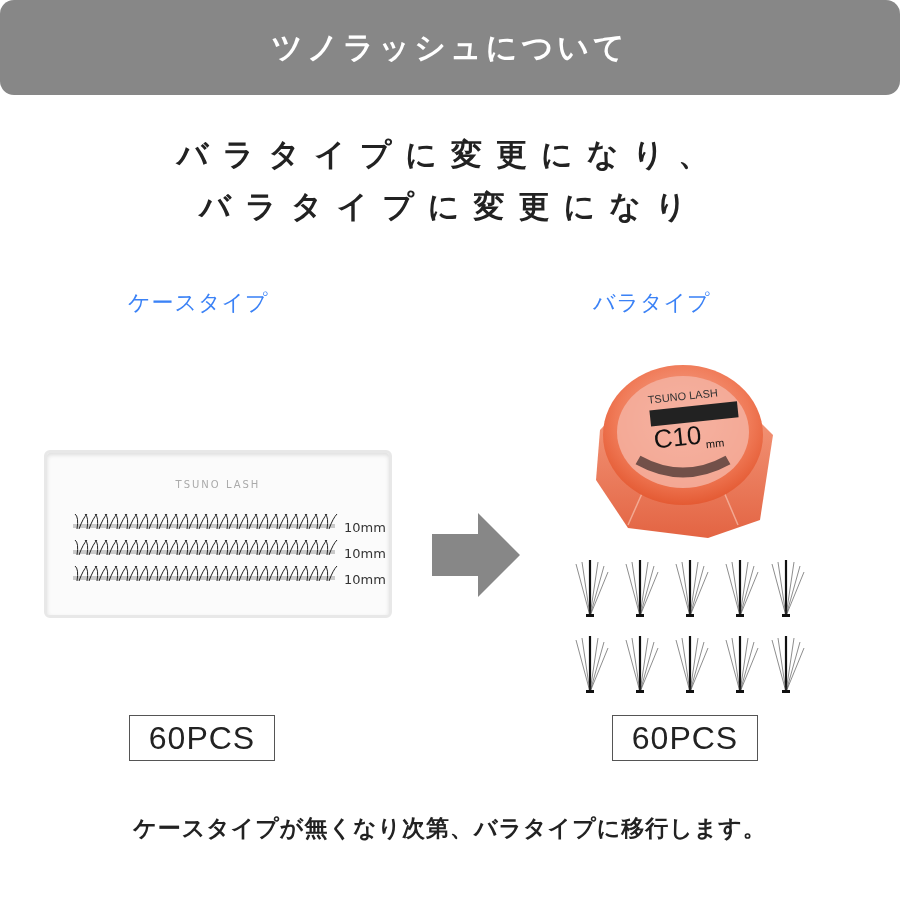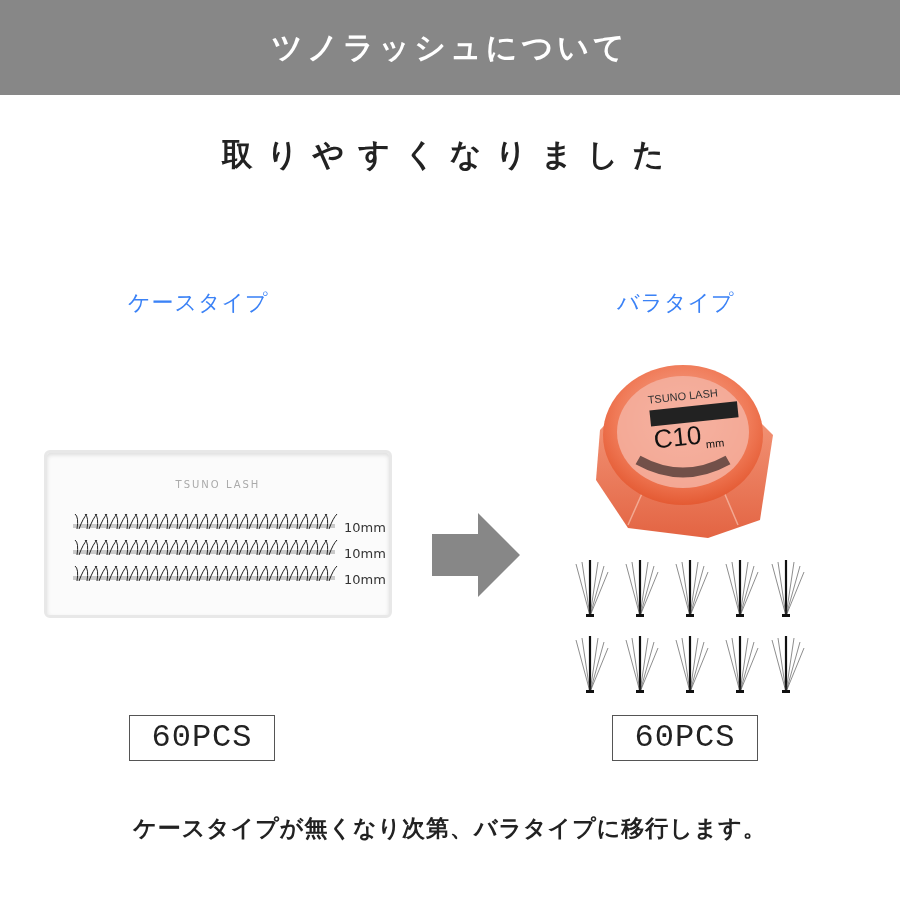--- a/index.html
+++ b/index.html
@@ -1,44 +1,45 @@
 <!DOCTYPE html>
 <html><head>
 <meta charset="utf-8">
 <style>
   html,body{margin:0;padding:0;background:#fff;}
   body{width:900px;height:900px;position:relative;overflow:hidden;font-family:"DejaVu Sans","Liberation Sans",sans-serif;color:#222;}
-  .banner{position:absolute;left:0;top:0;width:900px;height:95px;background:#878787;display:flex;align-items:center;justify-content:center;}
+  .banner{position:absolute;left:0;top:0;width:900px;height:95px;background:#878787;display:flex;align-items:center;justify-content:center;border-radius:14px;}
   .banner span{color:#fff;font-size:31px;font-weight:bold;letter-spacing:4px;}
   .headline{position:absolute;left:0;top:128px;width:900px;text-align:center;font-size:31px;font-weight:bold;letter-spacing:14px;line-height:52px;color:#222;}
   .col-label{position:absolute;top:288px;font-size:22px;color:#3b82f6;letter-spacing:1px;}
   .case{position:absolute;left:44px;top:450px;width:342px;height:162px;background:#fbfbfb;border:3px solid #e8e8e8;border-radius:6px;box-shadow:0 2px 4px rgba(0,0,0,0.12) inset;}
   .case-brand{position:absolute;left:0;width:100%;top:26px;text-align:center;font-size:10px;letter-spacing:2px;color:#aaa;}
   .lash-row{position:absolute;left:26px;width:268px;height:20px;}
   .lash-row svg{width:100%;height:100%;}
   .row-len{position:absolute;left:297px;font-size:13px;color:#333;text-align:right;}
   .arrow{position:absolute;left:432px;top:513px;}
   .jar{position:absolute;left:588px;top:360px;width:190px;height:180px;}
   .clusters{position:absolute;left:570px;top:558px;width:270px;height:145px;}
-  .pcs{position:absolute;top:715px;height:44px;border:1px solid #555;font-family:Liberation Mono, monospace;font-size:32px;letter-spacing:1px;color:#222;line-height:44px;text-align:center;}
+  .pcs{position:absolute;top:715px;height:44px;border:1px solid #555;font-family:Liberation Sans, sans-serif;font-size:32px;letter-spacing:1px;color:#222;line-height:44px;text-align:center;}
   .footer{position:absolute;left:0;top:808px;width:900px;text-align:center;font-size:23px;font-weight:bold;line-height:40px;color:#222;letter-spacing:1px;}
 </style>
 </head>
 <body>
 
 <div class="banner">
   <span>ツノラッシュについて</span>
 </div>
 
 <div class="headline">
-  <div>取りやすくなりました</div>
+  <div>バラタイプに変更になり、</div>
+  <div>バラタイプに変更になり</div>
 </div>
 
 <div class="col-label" style="left:128px;">ケースタイプ</div>
-<div class="col-label" style="left:617px;">バラタイプ</div>
+<div class="col-label" style="left:593px;">バラタイプ</div>
 
 <div class="case">
   <div class="case-brand">TSUNO LASH</div>
   <div class="lash-row" style="top:60px;">
     <svg viewBox="0 0 268 20" preserveAspectRatio="none">
       <rect x="0" y="11" width="262" height="4" fill="#999" opacity="0.5"></rect>
       <g stroke="#222" stroke-width="1" fill="none">
         <path d="M4 16 Q6 4 2 1 M14 16 Q16 4 12 1 M24 16 Q26 4 22 1 M34 16 Q36 4 32 1 M44 16 Q46 4 42 1 M54 16 Q56 4 52 1 M64 16 Q66 4 62 1 M74 16 Q76 4 72 1 M84 16 Q86 4 82 1 M94 16 Q96 4 92 1 M104 16 Q106 4 102 1 M114 16 Q116 4 112 1 M124 16 Q126 4 122 1 M134 16 Q136 4 132 1 M144 16 Q146 4 142 1 M154 16 Q156 4 152 1 M164 16 Q166 4 162 1 M174 16 Q176 4 172 1 M184 16 Q186 4 182 1 M194 16 Q196 4 192 1 M204 16 Q206 4 202 1 M214 16 Q216 4 212 1 M224 16 Q226 4 222 1 M234 16 Q236 4 232 1 M244 16 Q246 4 242 1 M254 16 Q256 4 252 1"></path>
         <path d="M6 16 Q10 5 14 1 M16 16 Q20 5 24 1 M26 16 Q30 5 34 1 M36 16 Q40 5 44 1 M46 16 Q50 5 54 1 M56 16 Q60 5 64 1 M66 16 Q70 5 74 1 M76 16 Q80 5 84 1 M86 16 Q90 5 94 1 M96 16 Q100 5 104 1 M106 16 Q110 5 114 1 M116 16 Q120 5 124 1 M126 16 Q130 5 134 1 M136 16 Q140 5 144 1 M146 16 Q150 5 154 1 M156 16 Q160 5 164 1 M166 16 Q170 5 174 1 M176 16 Q180 5 184 1 M186 16 Q190 5 194 1 M196 16 Q200 5 204 1 M206 16 Q210 5 214 1 M216 16 Q220 5 224 1 M226 16 Q230 5 234 1 M236 16 Q240 5 244 1 M246 16 Q250 5 254 1 M256 16 Q260 5 264 1"></path>
       </g>

